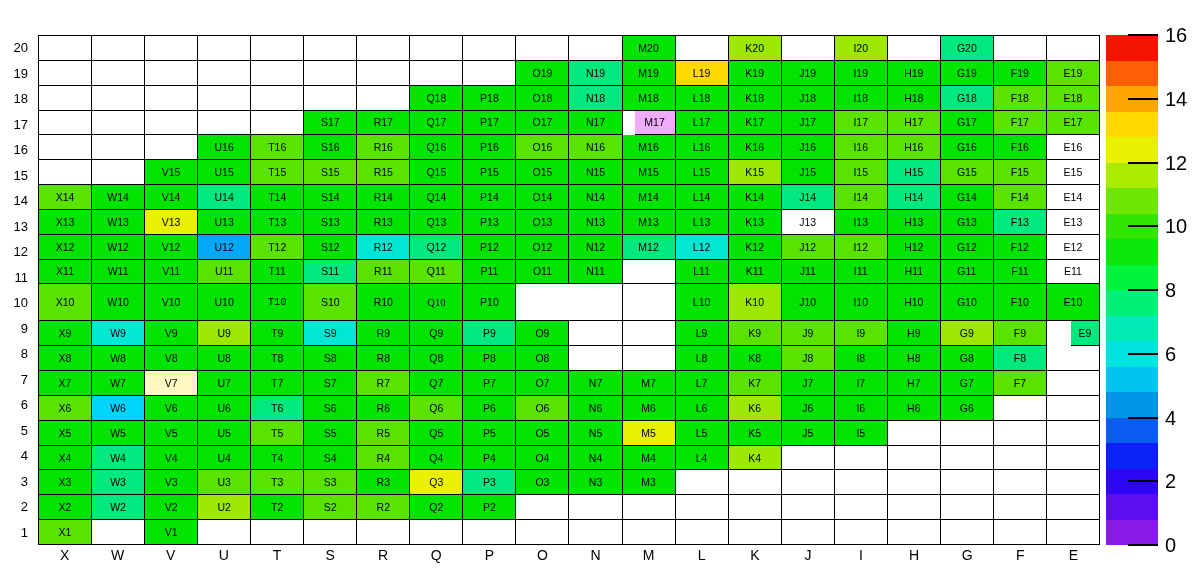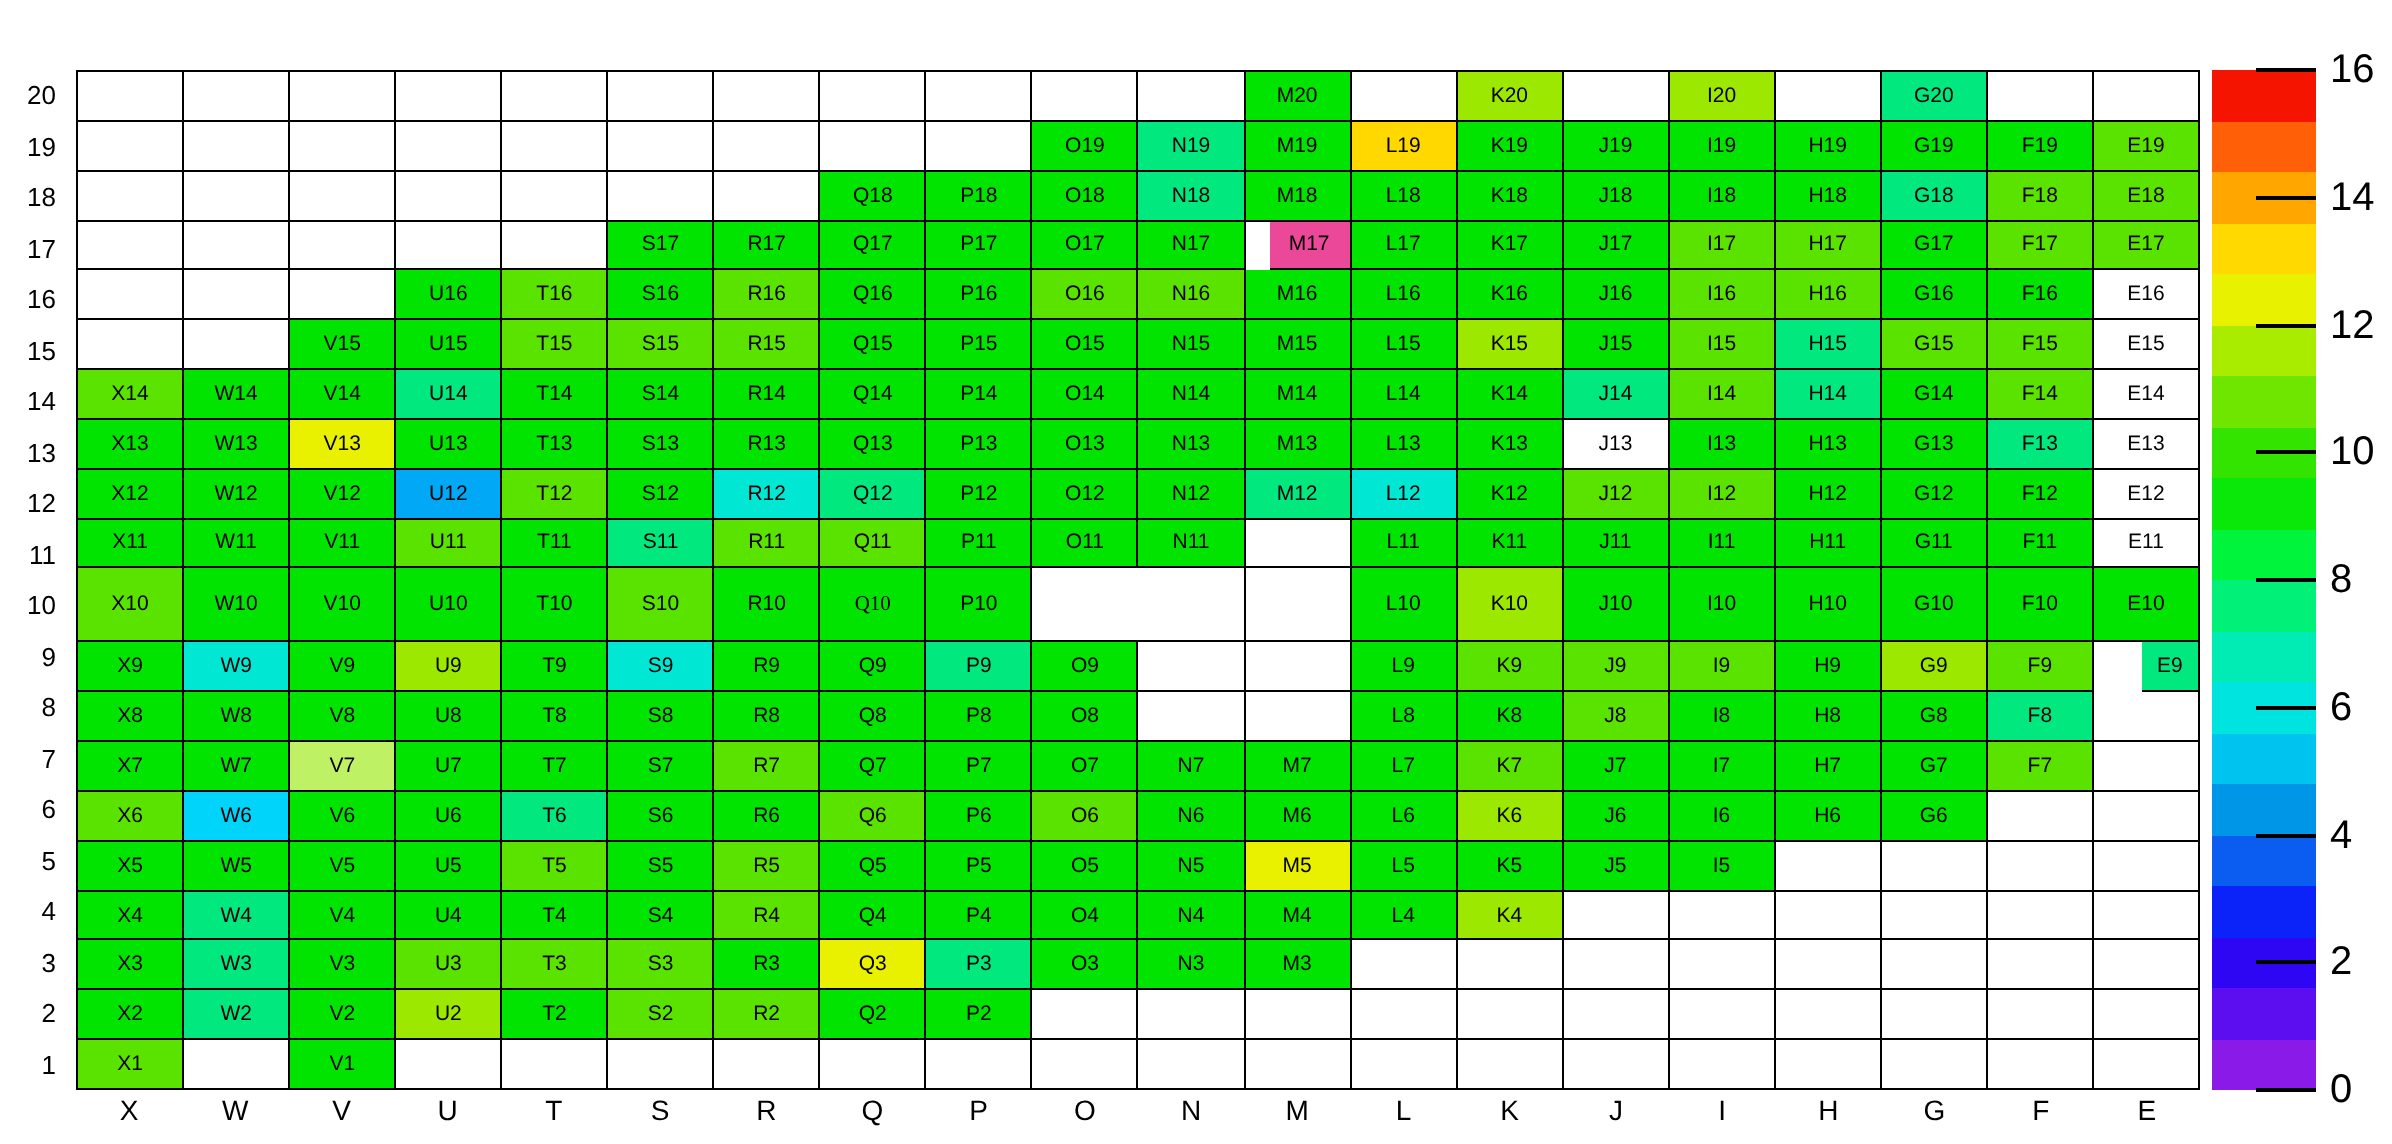--- a/index.html
+++ b/index.html
@@ -114,21 +114,21 @@
       <div class="cell" style="background: rgb(255, 255, 255);"></div>
       <div class="cell" style="background: rgb(255, 255, 255);"></div>
       <div class="cell" style="background: rgb(255, 255, 255);"></div>
       <div class="cell" style="background: rgb(255, 255, 255);"></div>
       <div class="cell" style="background: rgb(0, 228, 0);">S17</div>
       <div class="cell" style="background: rgb(0, 228, 0);">R17</div>
       <div class="cell" style="background: rgb(0, 228, 0);">Q17</div>
       <div class="cell" style="background: rgb(0, 228, 0);">P17</div>
       <div class="cell" style="background: rgb(0, 228, 0);">O17</div>
       <div class="cell" style="background: rgb(0, 228, 0);">N17</div>
-      <div class="cell" style="background: #ec4899; margin-left: 12px;">M17</div>
+      <div class="cell" style="background: #f0abfc; margin-left: 12px;">M17</div>
       <div class="cell" style="background: rgb(0, 228, 0);">L17</div>
       <div class="cell" style="background: rgb(0, 228, 0);">K17</div>
       <div class="cell" style="background: rgb(0, 228, 0);">J17</div>
       <div class="cell" style="background: rgb(91, 227, 0);">I17</div>
       <div class="cell" style="background: rgb(91, 227, 0);">H17</div>
       <div class="cell" style="background: rgb(0, 228, 0);">G17</div>
       <div class="cell" style="background: rgb(91, 227, 0);">F17</div>
       <div class="cell" style="background: rgb(91, 227, 0);">E17</div>
       <div class="cell" style="background: rgb(255, 255, 255);"></div>
       <div class="cell" style="background: rgb(255, 255, 255);"></div>
@@ -247,21 +247,21 @@
       <div class="cell" style="background: rgb(0, 228, 0);">J11</div>
       <div class="cell" style="background: rgb(0, 228, 0);">I11</div>
       <div class="cell" style="background: rgb(0, 228, 0);">H11</div>
       <div class="cell" style="background: rgb(0, 228, 0);">G11</div>
       <div class="cell" style="background: rgb(0, 228, 0);">F11</div>
       <div class="cell" style="background: rgb(255, 255, 255);">E11</div>
       <div class="cell" style="background: rgb(91, 227, 0);">X10</div>
       <div class="cell" style="background: rgb(0, 228, 0);">W10</div>
       <div class="cell" style="background: rgb(0, 228, 0);">V10</div>
       <div class="cell" style="background: rgb(0, 228, 0);">U10</div>
-      <div class="cell" style="background: rgb(0, 228, 0);">T10</div>
+      <div class="cell" style="background: rgb(0, 228, 0); font-family: Liberation Mono, monospace;">T10</div>
       <div class="cell" style="background: rgb(91, 227, 0);">S10</div>
       <div class="cell" style="background: rgb(0, 228, 0);">R10</div>
       <div class="cell" style="background: rgb(0, 228, 0); font-family: Liberation Serif, serif;">Q10</div>
       <div class="cell" style="background: rgb(0, 228, 0);">P10</div>
       <div class="cell" style="background: rgb(0, 228, 0); margin-top: 36px;">O10</div>
       <div class="cell" style="background: rgb(255, 255, 255);"></div>
       <div class="cell" style="background: rgb(255, 255, 255);"></div>
       <div class="cell" style="background: rgb(0, 228, 0);">L10</div>
       <div class="cell" style="background: rgb(156, 232, 0);">K10</div>
       <div class="cell" style="background: rgb(0, 228, 0);">J10</div>
@@ -305,21 +305,21 @@
       <div class="cell" style="background: rgb(0, 228, 0);">L8</div>
       <div class="cell" style="background: rgb(0, 228, 0);">K8</div>
       <div class="cell" style="background: rgb(91, 227, 0);">J8</div>
       <div class="cell" style="background: rgb(0, 228, 0);">I8</div>
       <div class="cell" style="background: rgb(0, 228, 0);">H8</div>
       <div class="cell" style="background: rgb(0, 228, 0);">G8</div>
       <div class="cell" style="background: rgb(0, 232, 126);">F8</div>
       <div class="cell" style="background: rgb(255, 255, 255);"></div>
       <div class="cell" style="background: rgb(0, 228, 0);">X7</div>
       <div class="cell" style="background: rgb(0, 228, 0);">W7</div>
-      <div class="cell" style="background: #bef264;">V7</div>
+      <div class="cell" style="background: #fef9c3;">V7</div>
       <div class="cell" style="background: rgb(0, 228, 0);">U7</div>
       <div class="cell" style="background: rgb(0, 228, 0);">T7</div>
       <div class="cell" style="background: rgb(0, 228, 0);">S7</div>
       <div class="cell" style="background: rgb(91, 227, 0);">R7</div>
       <div class="cell" style="background: rgb(0, 228, 0);">Q7</div>
       <div class="cell" style="background: rgb(0, 228, 0);">P7</div>
       <div class="cell" style="background: rgb(0, 228, 0);">O7</div>
       <div class="cell" style="background: rgb(0, 228, 0);">N7</div>
       <div class="cell" style="background: rgb(0, 228, 0);">M7</div>
       <div class="cell" style="background: rgb(0, 228, 0);">L7</div>

